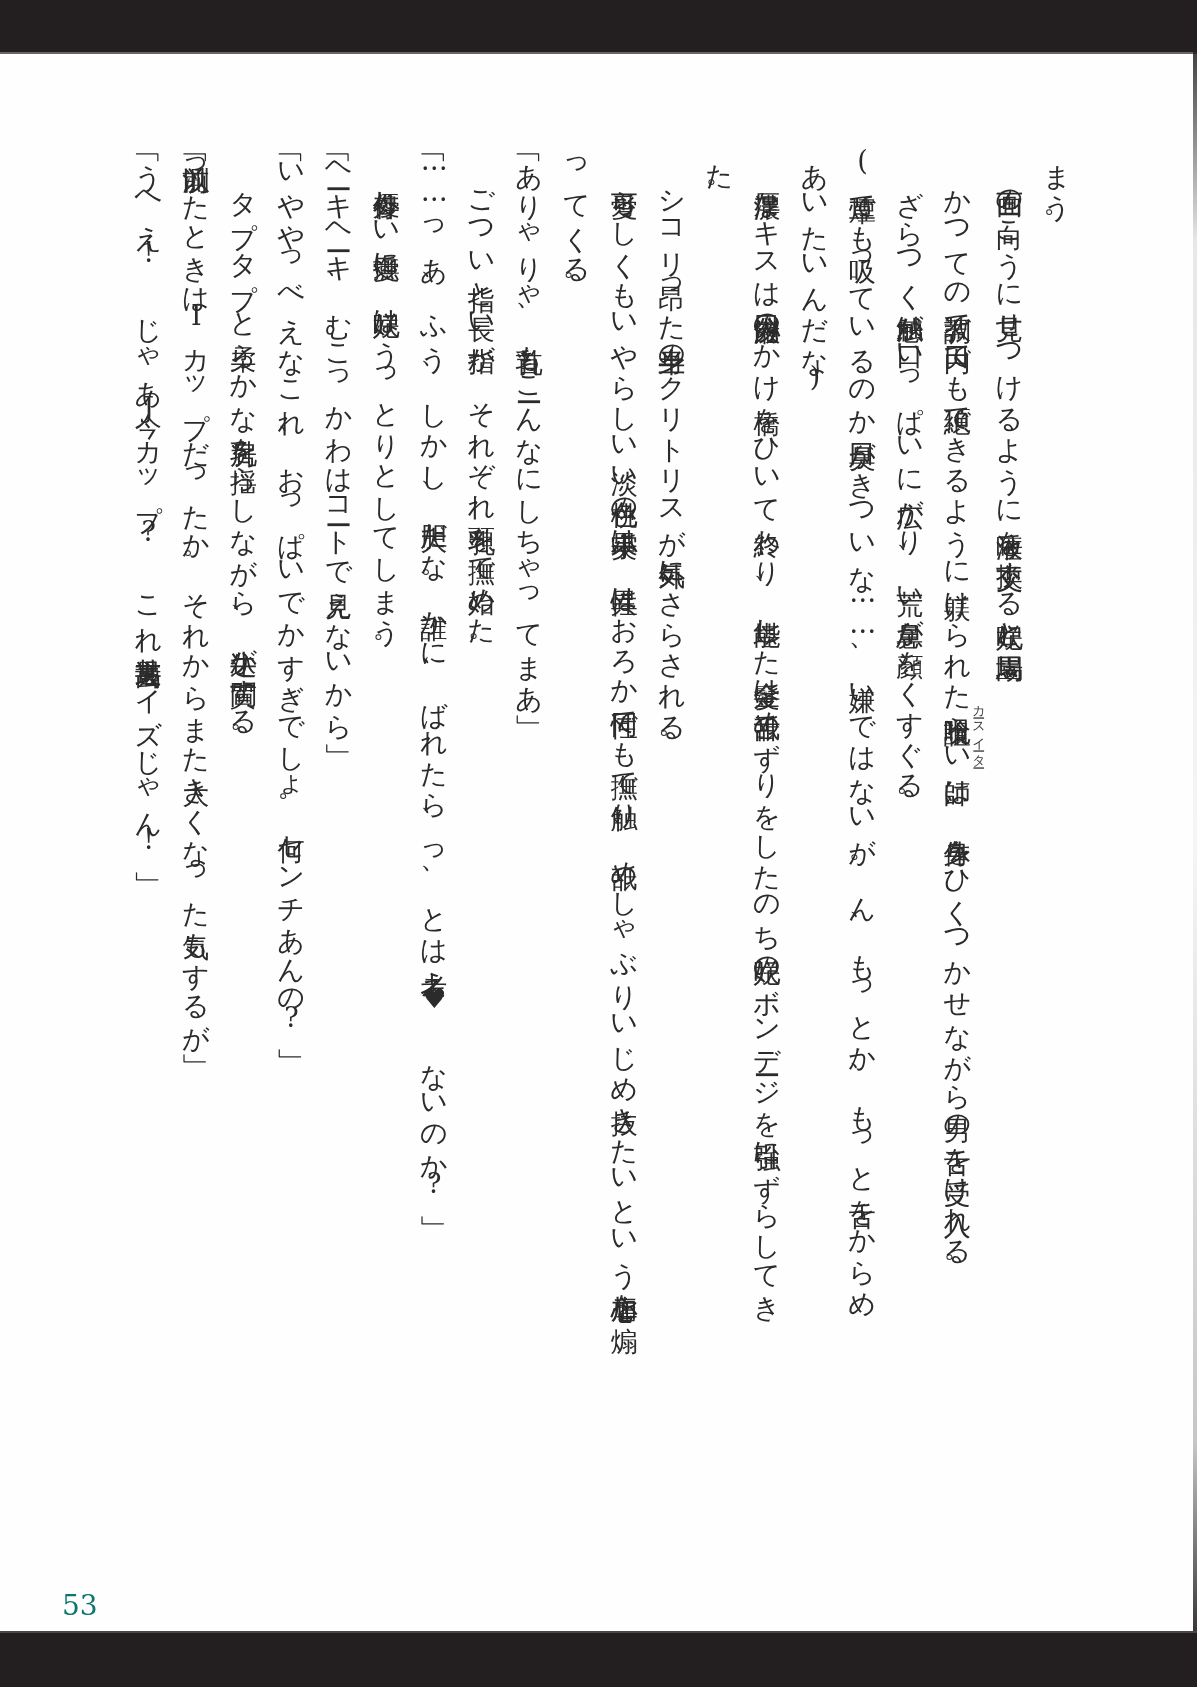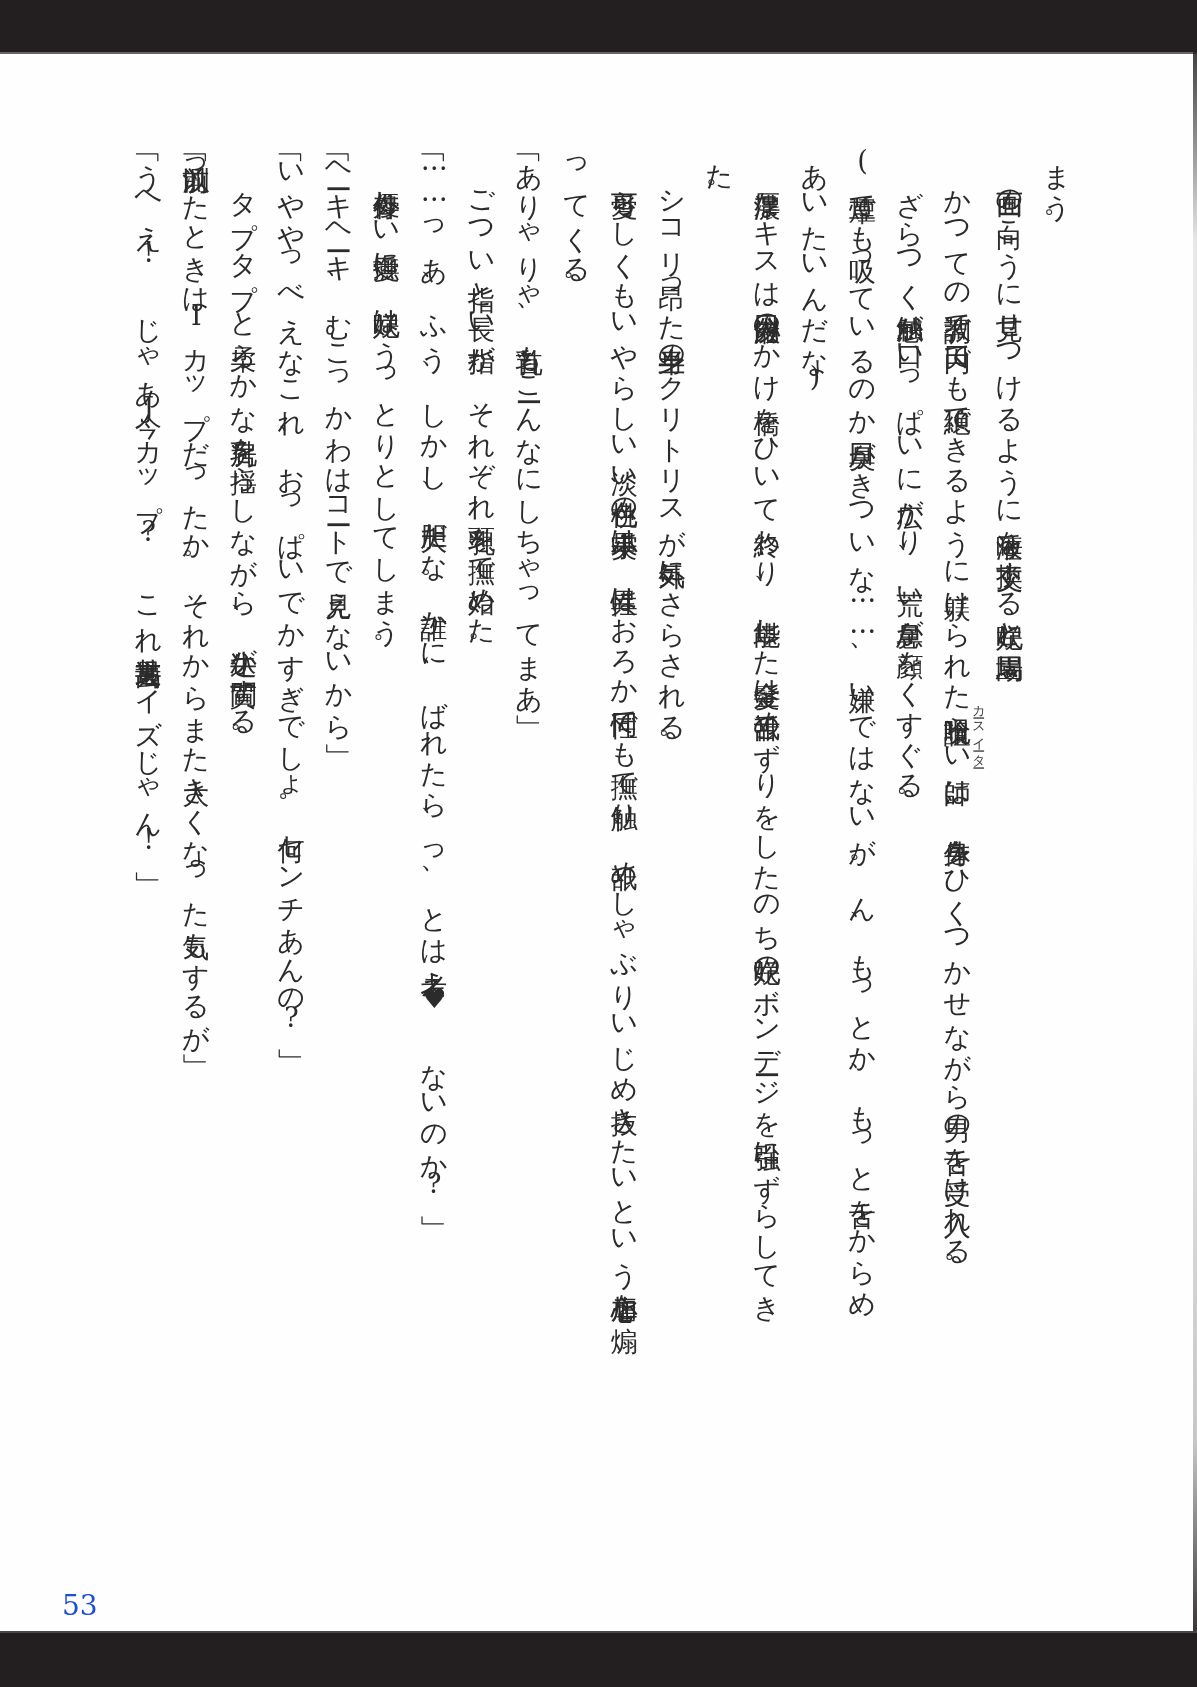--- a/index.html
+++ b/index.html
@@ -61,21 +61,21 @@
   ruby rt {
     font-size: 13px;
     letter-spacing: 1px;
     color: #3a3a3a;
   }
   .page-number {
     position: absolute;
     left: 62px;
     top: 1589px;
     font-size: 28px;
-    color: #1d4ed8;
+    color: #0f766e;
     font-family: "DejaVu Serif", "Liberation Serif", serif;
   }
 </style>
 </head>
 <body>
 
 <div class="stage">
   <div class="bar top"></div>
 
   <div class="text-area" id="text-area">

